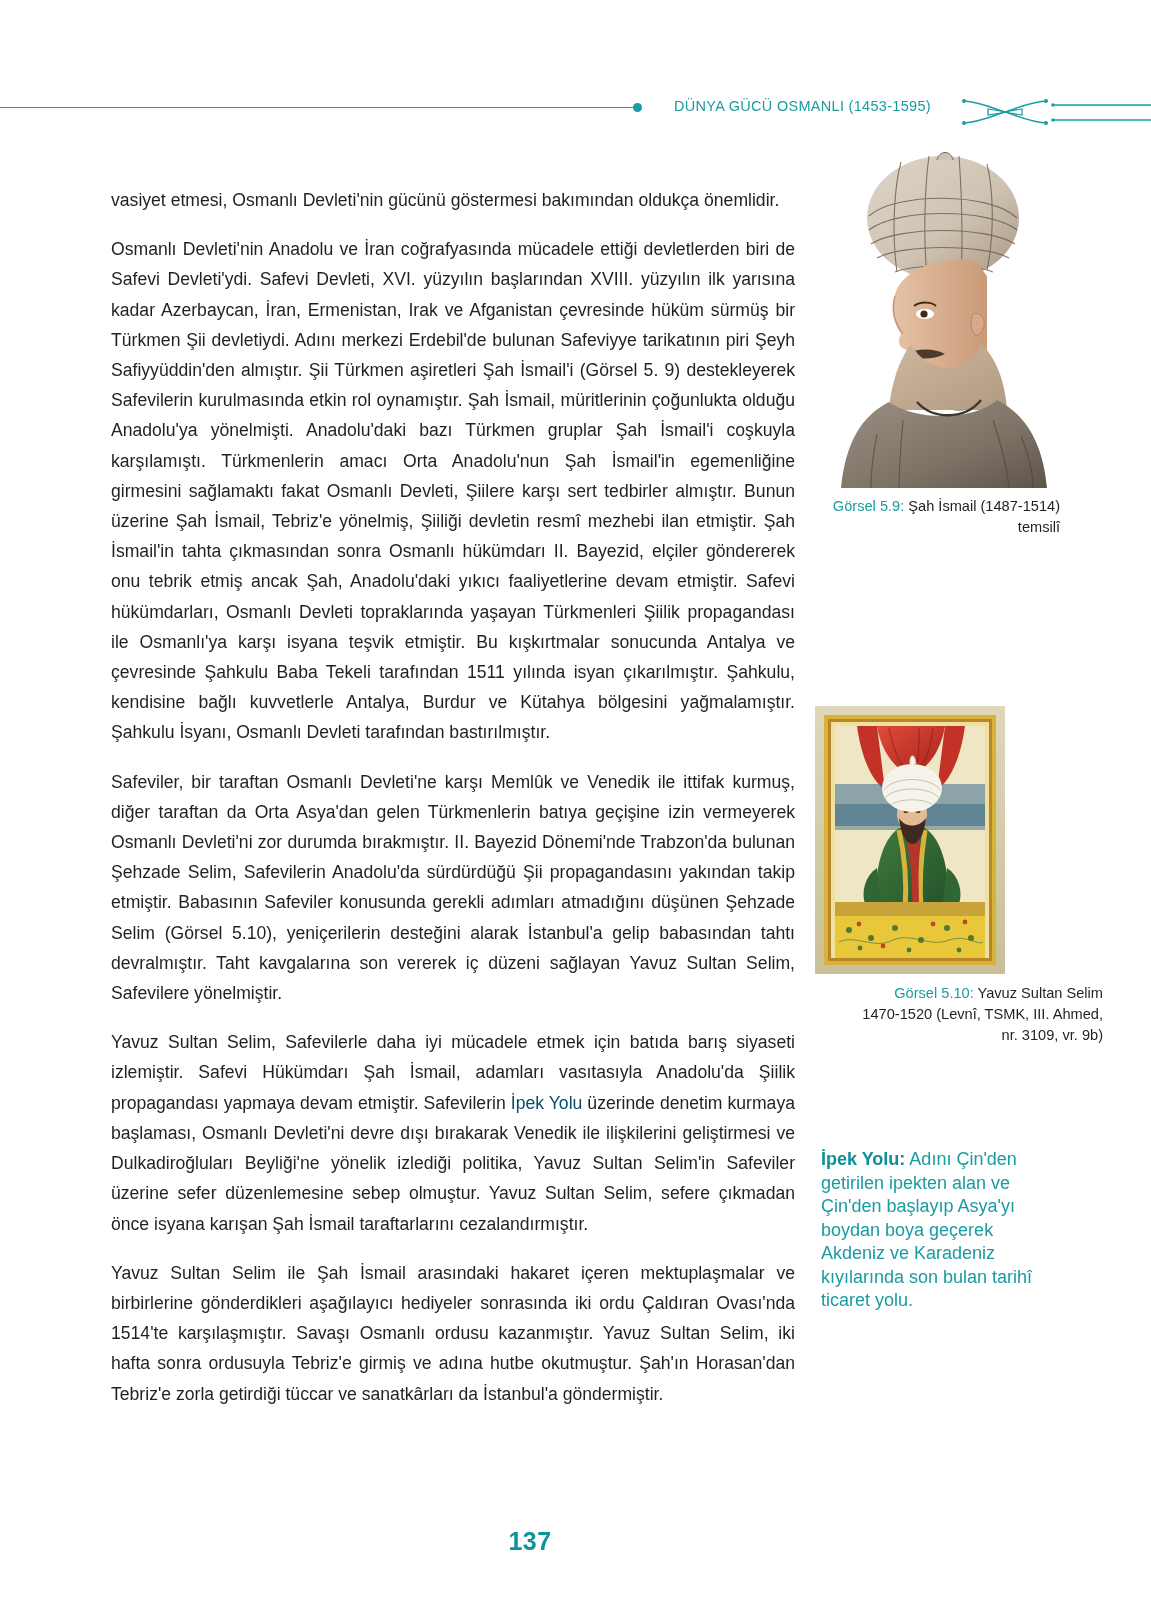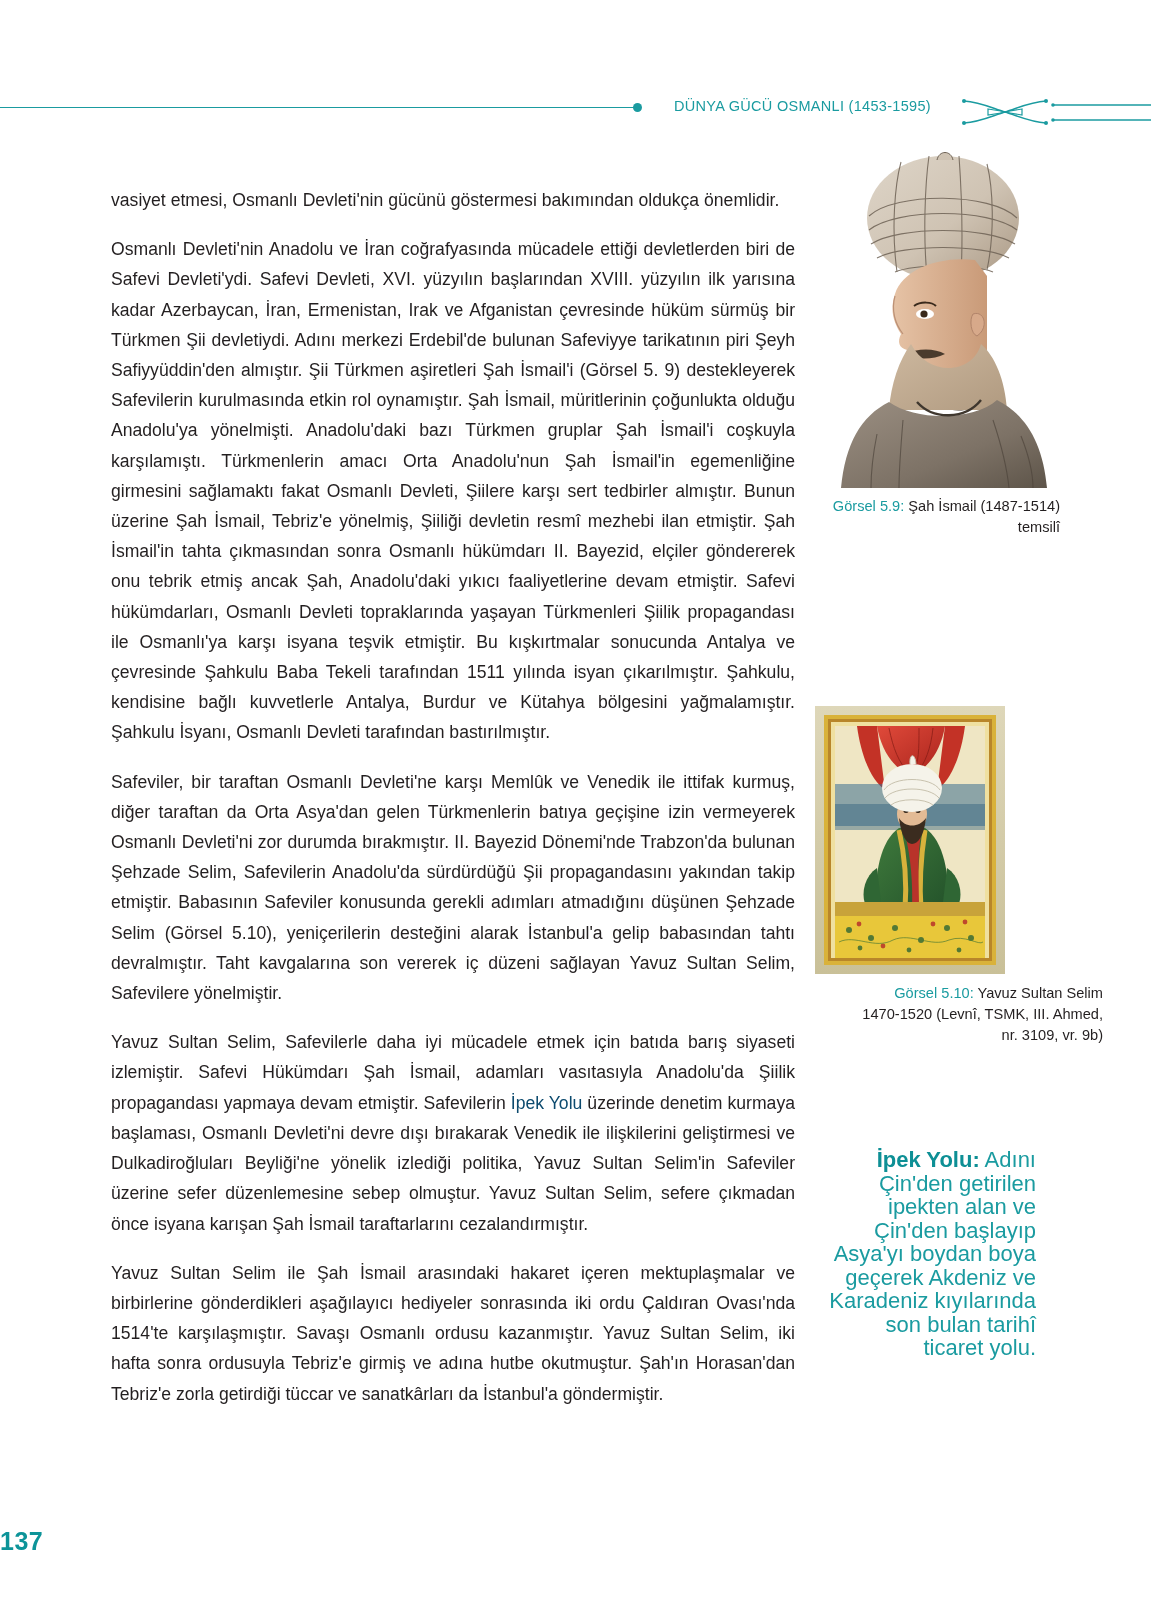--- a/index.html
+++ b/index.html
@@ -129,37 +129,36 @@
     text-align: right;
     margin-left: 43px;
   }
 
   
   .defbox {
     position: absolute;
     top: 1010px;
     left: 6px;
     width: 215px;
-    font-size: 22px;
+    font-size: 18px;
     line-height: 23.5px;
     color: #1a9ba0;
-    text-align: right;
   }
   .defbox .dterm {
     font-weight: bold;
     color: #0d8f95;
   }
 
   
   .pageno {
     position: absolute;
     top: 1527px;
     left: 0;
     width: 1060px;
-    text-align: left;
+    text-align: center;
     font-size: 25px;
     font-weight: bold;
     color: #0d9499;
     letter-spacing: 0.5px;
   }
 </style>
 </head>
 <body>
 
 <div class="page">

